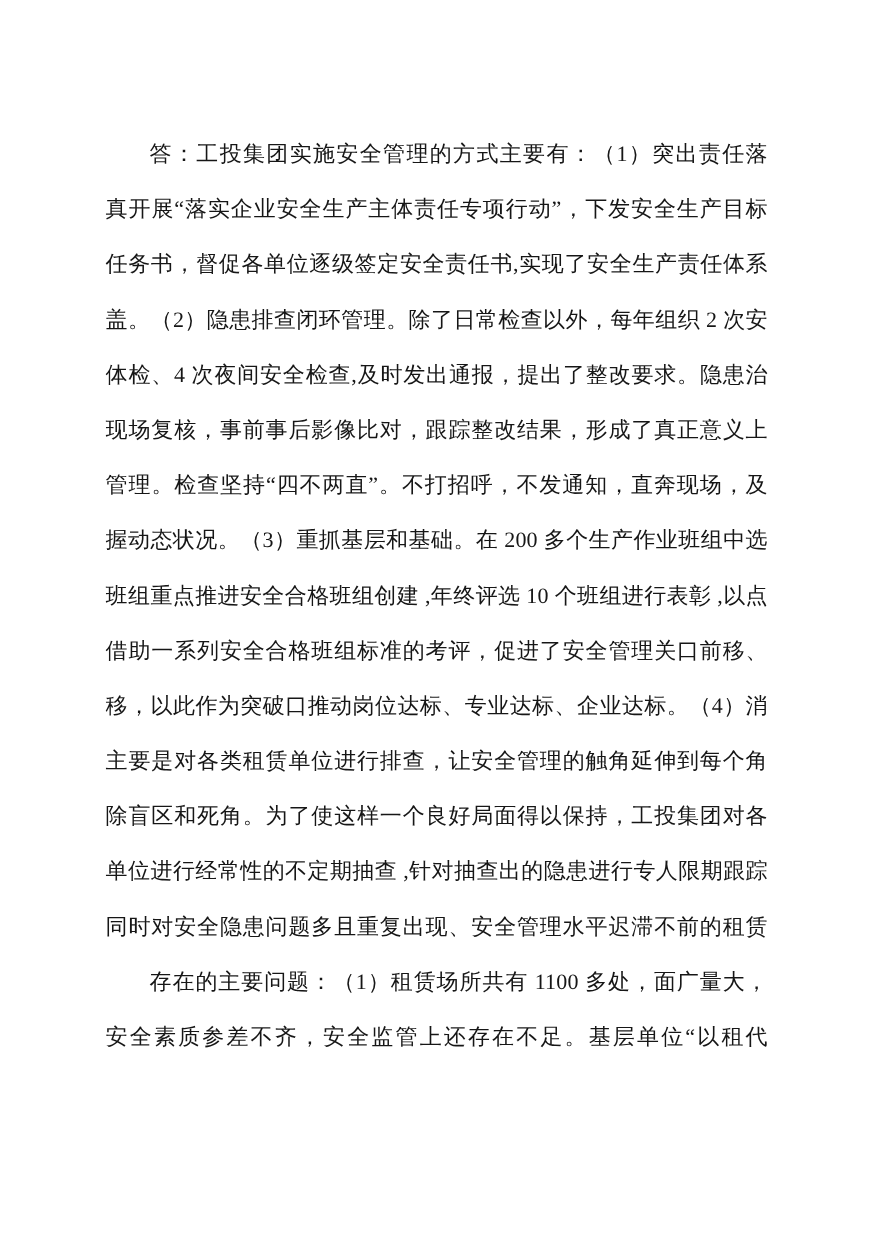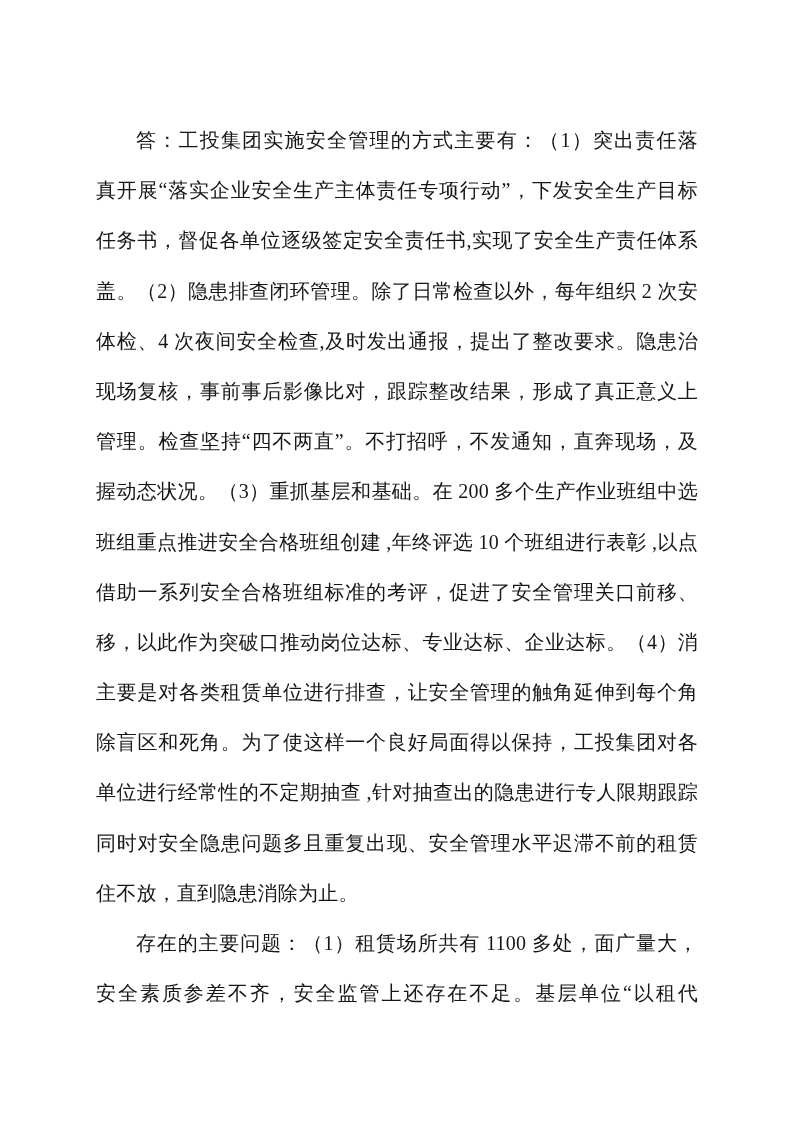--- a/index.html
+++ b/index.html
@@ -48,17 +48,16 @@
       <div class="line j">现场复核，事前事后影像比对，跟踪整改结果，形成了真正意义上的闭环</div>
       <div class="line j">管理。检查坚持“四不两直”。不打招呼，不发通知，直奔现场，及时掌</div>
       <div class="line j">握动态状况。（3）重抓基层和基础。在 200 多个生产作业班组中选取部分</div>
       <div class="line j">班组重点推进安全合格班组创建 ,年终评选 10 个班组进行表彰 ,以点带面，</div>
       <div class="line j">借助一系列安全合格班组标准的考评，促进了安全管理关口前移、重心下</div>
       <div class="line j">移，以此作为突破口推动岗位达标、专业达标、企业达标。（4）消除盲区。</div>
       <div class="line j">主要是对各类租赁单位进行排查，让安全管理的触角延伸到每个角落，消</div>
       <div class="line j">除盲区和死角。为了使这样一个良好局面得以保持，工投集团对各类租赁</div>
       <div class="line j">单位进行经常性的不定期抽查 ,针对抽查出的隐患进行专人限期跟踪整改，</div>
       <div class="line j">同时对安全隐患问题多且重复出现、安全管理水平迟滞不前的租赁单位抓</div>
-      <div class="line nj">住不放，直到隐患消除为止。</div>
       <div class="line j ind">存在的主要问题：（1）租赁场所共有 1100 多处，面广量大，承租人</div>
       <div class="line j">安全素质参差不齐，安全监管上还存在不足。基层单位“以租代管”、“一</div>
     </div>
 </div>
 
 </body></html>

